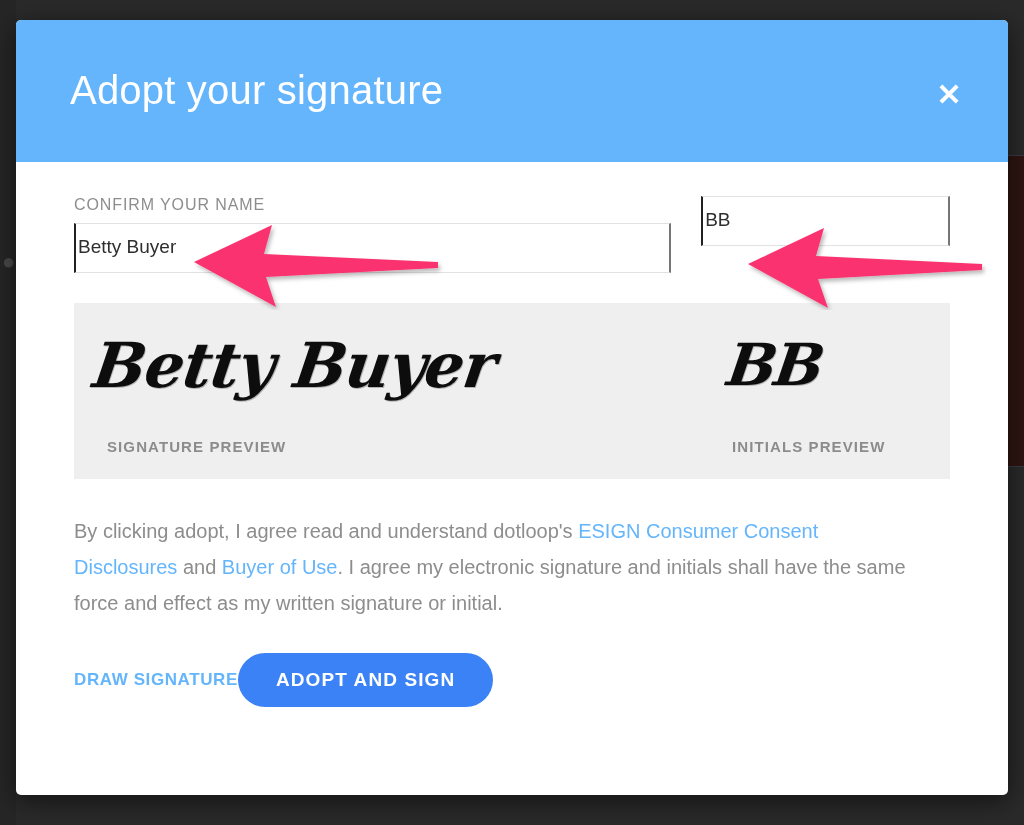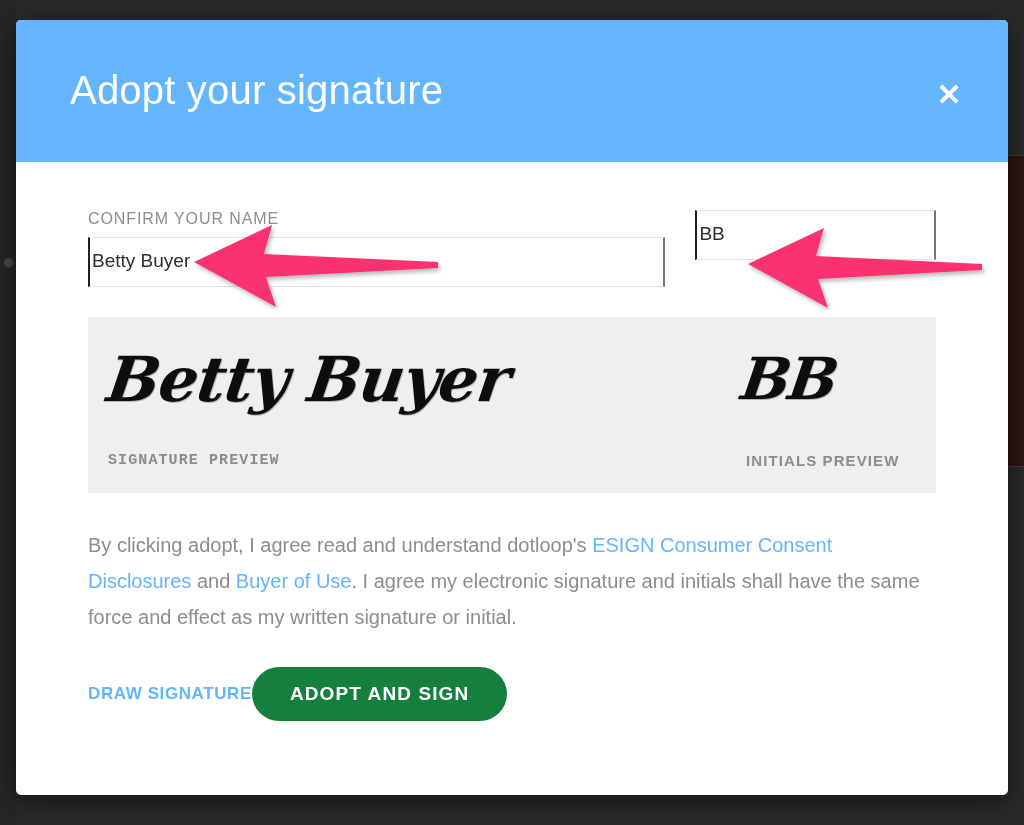--- a/index.html
+++ b/index.html
@@ -90,21 +90,21 @@
     align-items: center;
     justify-content: center;
     color: #ffffff;
     font-size: 30px;
     font-weight: bold;
     line-height: 1;
     user-select: none;
   }
 
   .modal-body {
-    padding: 18px;
+    padding: 4px;
     position: relative;
   }
 
   
   .fields-row {
     display: flex;
     padding: 30px 54px 0 54px;
     gap: 30px;
   }
   .field-name { width: 600px; }
@@ -172,21 +172,21 @@
   }
   .preview-caption {
     position: absolute;
     bottom: 24px;
     font-size: 15px;
     letter-spacing: 1.1px;
     color: #8c8c8c;
     font-weight: bold;
     text-transform: uppercase;
   }
-  .preview-sig .preview-caption { left: 20px; font-family: Liberation Mono, monospace; }
+  .preview-sig .preview-caption { left: 33px; }
   .preview-init .preview-caption { left: 38px; }
 
   
   .disclosure {
     margin: 34px 54px 0 54px;
     font-size: 20px;
     line-height: 36px;
     color: #8d8d8d;
     max-width: 836px;
   }
@@ -207,21 +207,21 @@
   .draw-link {
     color: #64b5fc;
     font-size: 17px;
     font-weight: bold;
     letter-spacing: 0.6px;
     text-transform: uppercase;
     cursor: pointer;
     text-decoration: none;
   }
   .adopt-button {
-    background: #15803d;
+    background: #3b82f6;
     color: #ffffff;
     border: none;
     border-radius: 33px;
     height: 54px;
     padding: 0 38px;
     font-size: 19px;
     font-weight: bold;
     letter-spacing: 1.1px;
     text-transform: uppercase;
     cursor: pointer;

